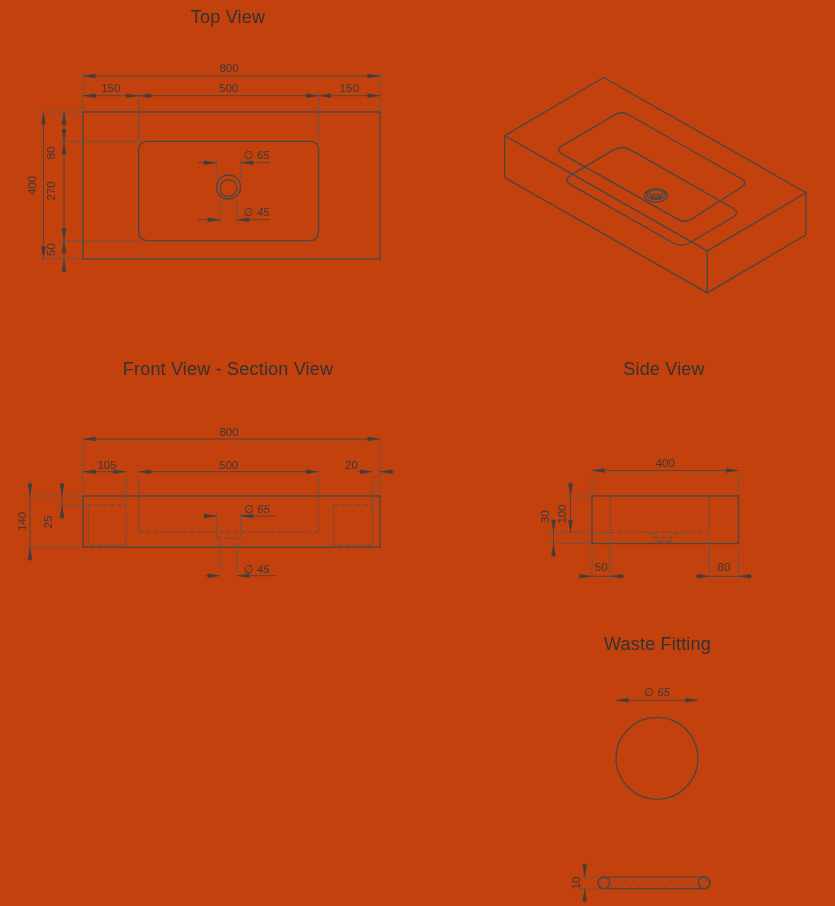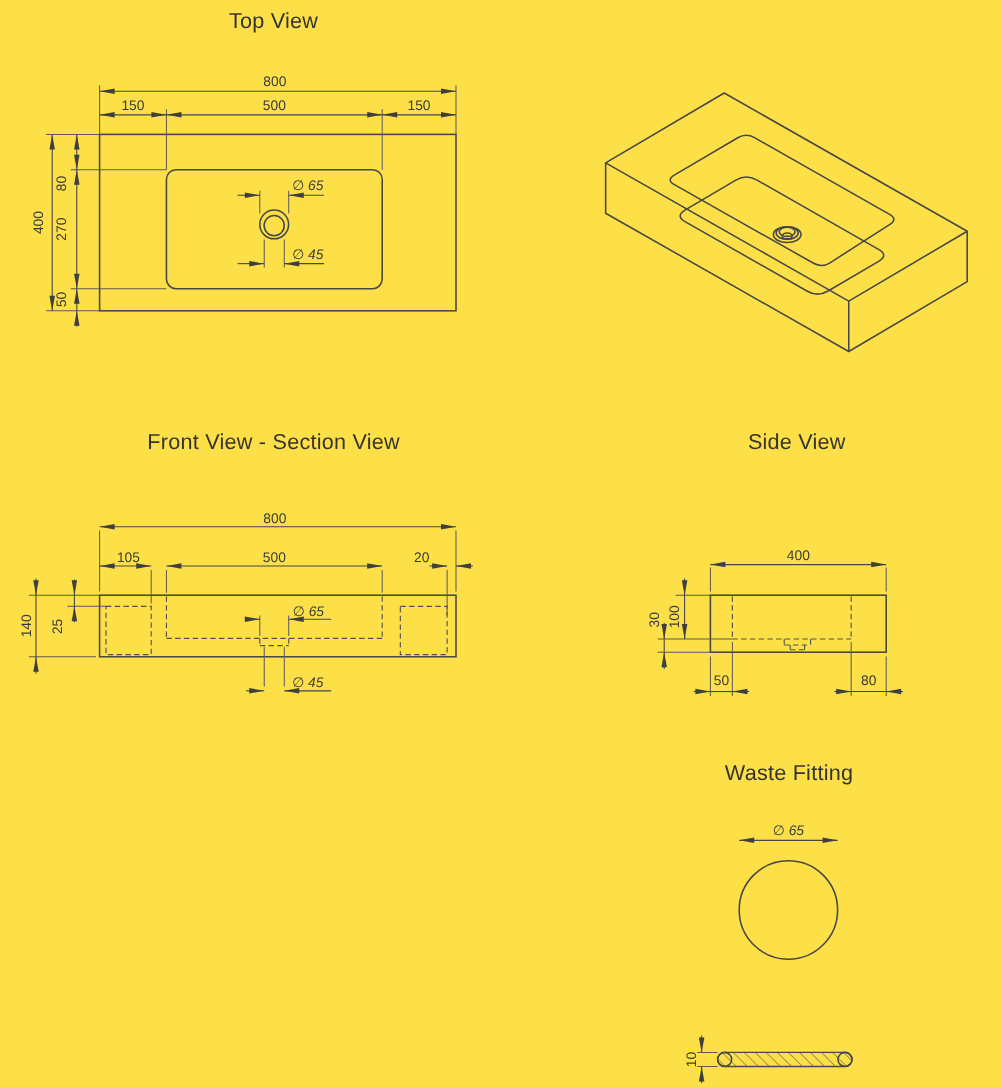--- a/index.html
+++ b/index.html
@@ -1,16 +1,16 @@
 <!DOCTYPE html>
 <html><head>
 <meta charset="utf-8">
 <style>
   html,body{margin:0;padding:0;background:#ffffff;}
-  .stage{width:835px;height:906px;position:relative;background:#fde047;}
+  .stage{width:835px;height:906px;position:relative;background:#c2410c;}
   svg{display:block;}
   .g{fill:none;stroke:#474747;stroke-width:1.3;}
   .t{fill:none;stroke:#5a5a5a;stroke-width:0.85;}
   .h{fill:none;stroke:#525252;stroke-width:0.95;stroke-dasharray:4.5 2.8;}
   .dim{fill:none;stroke:#464646;stroke-width:0.9;}
   text{font-family:"Liberation Sans","DejaVu Sans",sans-serif;fill:#3a3a3a;}
   .lbl{font-size:11.5px;}
   .dia{font-size:11.5px;font-style:italic;}
   .title{font-size:18px;font-weight:500;letter-spacing:0.2px;fill:#333;}
   .mid{text-anchor:middle;}

